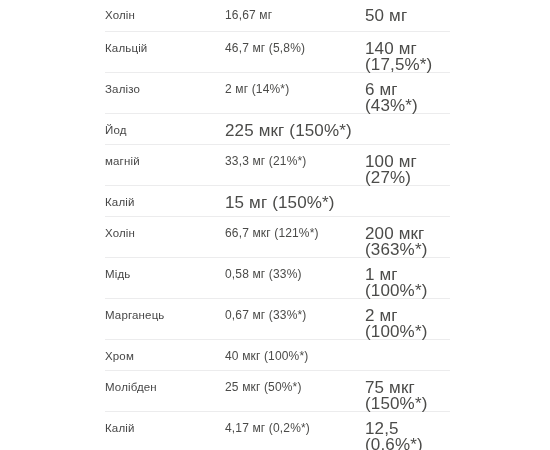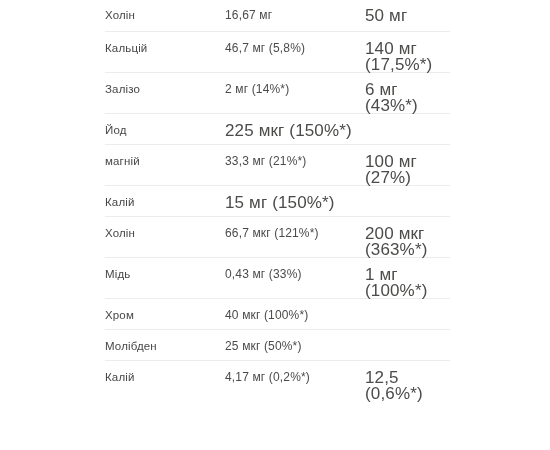--- a/index.html
+++ b/index.html
@@ -102,30 +102,36 @@
         <div class="col-name">Калій</div>
         <div class="col-value-b">15 мг (150%*)</div>
       </div>
       <div class="nutrient-row">
         <div class="col-name">Холін</div>
         <div class="col-value-a">66,7 мкг (121%*)</div>
         <div class="col-value-b">200 мкг (363%*)</div>
       </div>
       <div class="nutrient-row">
         <div class="col-name">Мідь</div>
-        <div class="col-value-a">0,43 мг (33%)</div>
+        <div class="col-value-a">0,58 мг (33%)</div>
         <div class="col-value-b">1 мг (100%*)</div>
+      </div>
+      <div class="nutrient-row">
+        <div class="col-name">Марганець</div>
+        <div class="col-value-a">0,67 мг (33%*)</div>
+        <div class="col-value-b">2 мг (100%*)</div>
       </div>
       <div class="nutrient-row">
         <div class="col-name">Хром</div>
         <div class="col-value-a">40 мкг (100%*)</div>
       </div>
       <div class="nutrient-row">
         <div class="col-name">Молібден</div>
         <div class="col-value-a">25 мкг (50%*)</div>
+        <div class="col-value-b">75 мкг (150%*)</div>
       </div>
       <div class="nutrient-row">
         <div class="col-name">Калій</div>
         <div class="col-value-a">4,17 мг (0,2%*)</div>
         <div class="col-value-b">12,5 (0,6%*)</div>
       </div>
     </div>
 </div>
 
 </body></html>

